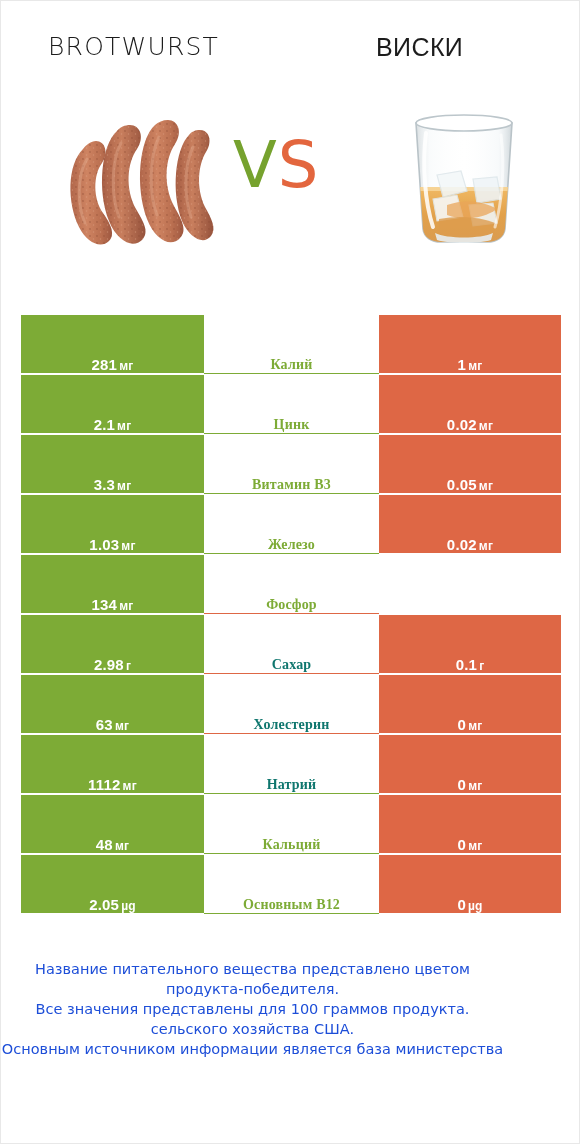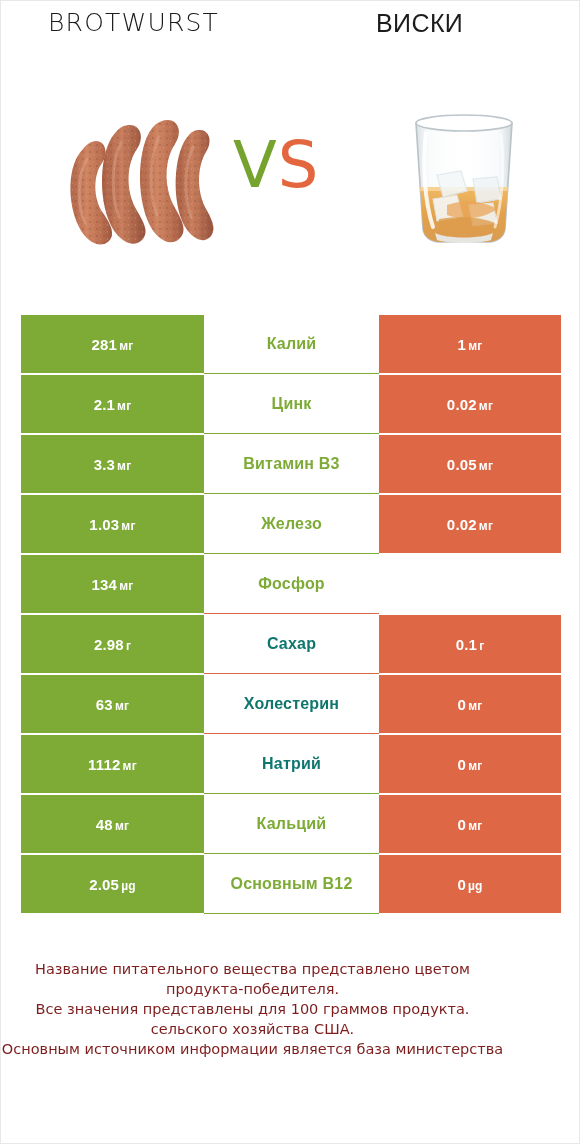--- a/index.html
+++ b/index.html
@@ -19,21 +19,21 @@
   .page {
     position: relative;
     width: 578px;
     height: 1142px;
     background: #ffffff;
   }
 
   
   .titles {
     position: absolute;
-    top: 4px;
+    top: 28px;
     left: 0;
     width: 578px;
     height: 46px;
   }
   .title {
     position: absolute;
     top: 0;
     font-size: 25px;
     line-height: 36px;
     color: #1c1c1c;
@@ -93,21 +93,21 @@
     width: 540px;
   }
   .row {
     position: relative;
     display: flex;
     height: 60px;
     width: 540px;
   }
   .cell {
     display: flex;
-    align-items: center;
+    align-items: flex-end;
     justify-content: center;
     box-sizing: border-box;
     height: 58px;
     margin-top: 1px;
     margin-bottom: 1px;
   }
   .cell-left {
     width: 183px;
     background: #7DAB36;
     color: #ffffff;
@@ -127,24 +127,25 @@
     font-weight: bold;
     letter-spacing: 0.2px;
     white-space: nowrap;
   }
   .val .unit {
     font-size: 12px;
     font-weight: bold;
     margin-left: 2px;
   }
   .nutrient {
-    font-size: 16px;
+    font-size: 14px;
     font-weight: bold;
     letter-spacing: 0.2px;
     white-space: nowrap;
+    font-family: Liberation Serif, serif;
   }
   .win-left  .nutrient { color: #7DAB36; }
   .win-right .nutrient { color: #0f766e; }
 
   
   .divider {
     position: absolute;
     left: 183px;
     bottom: 0;
     width: 175px;
@@ -155,21 +156,21 @@
 
   
   .footer {
     position: absolute;
     left: 0;
     top: 958px;
     width: 503px;
     text-align: center;
     font-size: 14.5px;
     line-height: 20px;
-    color: #7f1d1d;
+    color: #1d4ed8;
     font-family: "DejaVu Sans", sans-serif;
     font-weight: 400;
   }
   .footer div { white-space: nowrap; }
 </style>
 </head>
 <body>
 
 <div class="page">
 

